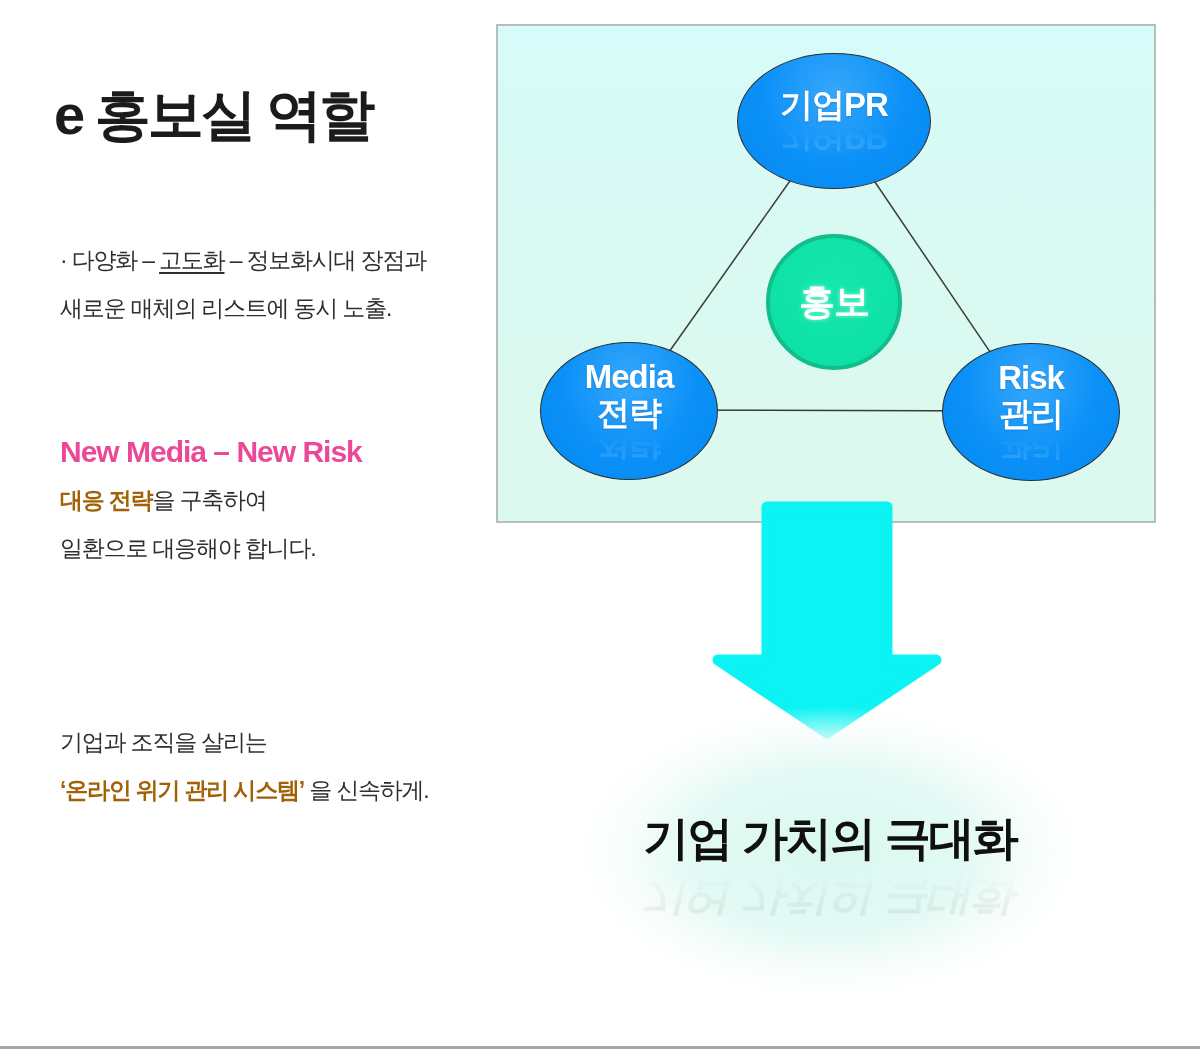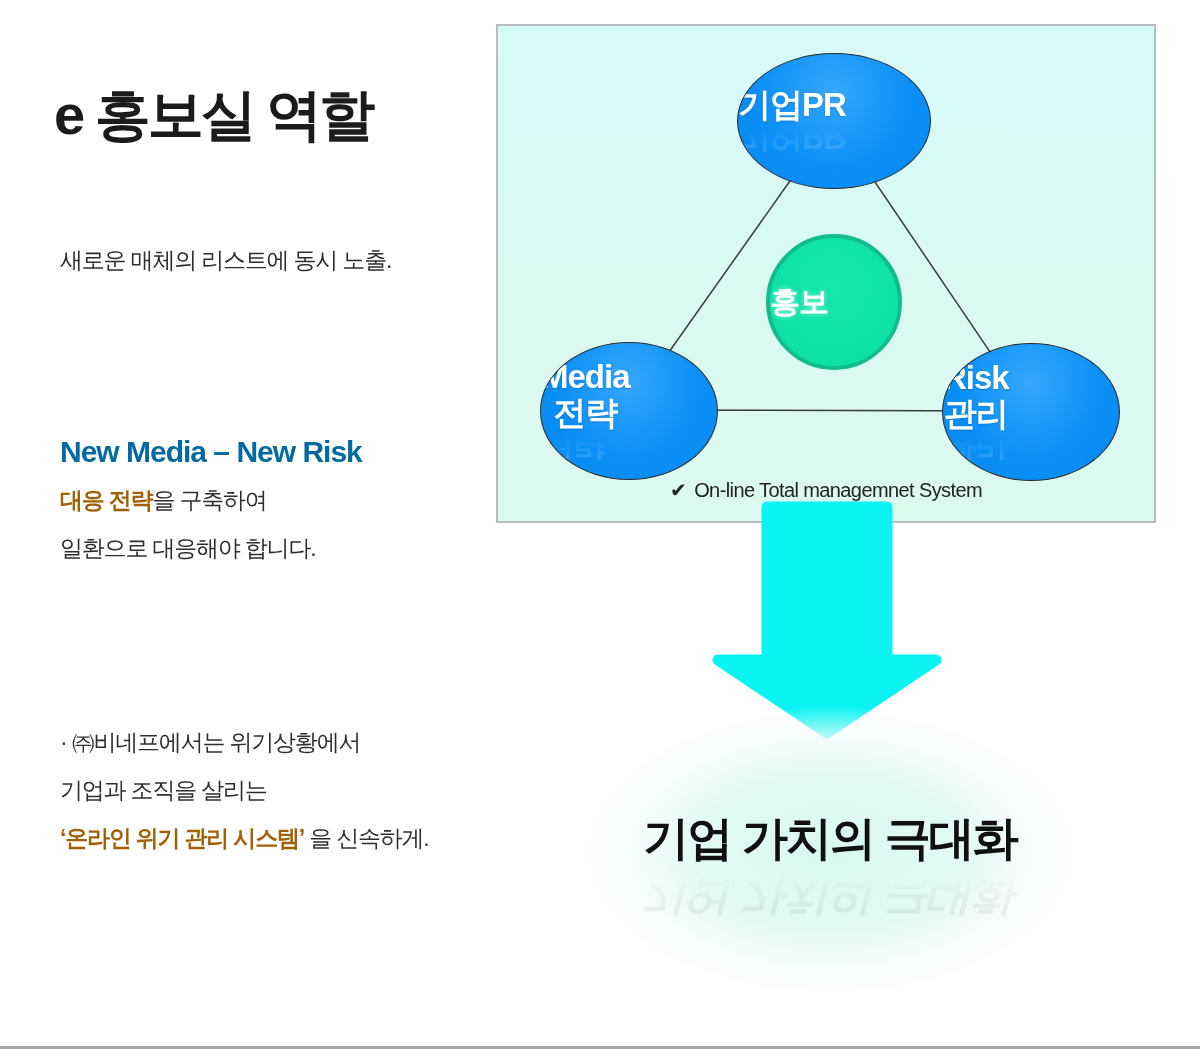--- a/index.html
+++ b/index.html
@@ -19,51 +19,51 @@
     position:absolute; left:60px; width:420px;
     font-size:23px; line-height:48px; letter-spacing:-1.2px; color:#2e2e2e;
     white-space:nowrap;
   }
   .para p { margin:0; }
   .p1 { top:236px; }
   .p2 { top:428px; }
   .p3 { top:718px; }
   .seg-underline { text-decoration:underline; text-underline-offset:4px; }
   .seg-bold { font-weight:700; color:#a16207; }
-  .line-big { font-size:30px; font-weight:700; letter-spacing:-1px; color:#0369a1; }
+  .line-big { font-size:30px; font-weight:700; letter-spacing:-1px; color:#ec4899; }
 
   
   .diagram {
     position:absolute; left:496px; top:24px; width:656px; height:495px;
     background:linear-gradient(180deg,#d7fbf9 0%,#daf9f0 60%,#dcf9ee 100%);
     border:2px solid #b7bcbc;
   }
   .tri-lines { position:absolute; left:0; top:0; }
   .node {
     position:absolute; display:flex; flex-direction:column;
-    align-items:flex-start; justify-content:center;
+    align-items:center; justify-content:center;
     border-radius:50%; overflow:hidden; text-align:center;
   }
   .node-blue {
     background:radial-gradient(ellipse at 50% 28%, #36a7fb 0%, #0a90f8 55%, #0689ef 100%);
     border:1px solid #2b2b2b;
   }
   .node-green {
     background:radial-gradient(circle at 50% 38%, #16e7ac 0%, #0adfa2 100%);
     border:4px solid #12bd8c;
   }
   .node-top    { left:239px; top:27px;  width:192px; height:134px; }
   .node-left   { left:42px;  top:316px; width:176px; height:136px; }
   .node-right  { left:444px; top:317px; width:176px; height:136px; }
   .node-center { left:268px; top:208px; width:128px; height:128px; }
   .node-label {
     color:#ffffff; font-weight:700; font-size:33px; line-height:36px;
     letter-spacing:-1px; text-shadow:0 1px 2px rgba(0,60,120,0.25);
   }
-  .node-center .node-label { font-size:30px; text-shadow:0 0 4px rgba(255,255,255,0.55); }
+  .node-center .node-label { font-size:36px; text-shadow:0 0 4px rgba(255,255,255,0.55); }
   .node-refl {
     color:#ffffff; font-weight:700; font-size:33px; line-height:36px; letter-spacing:-1px;
     transform:scaleY(-1); opacity:0.22; filter:blur(0.6px); margin-top:-4px;
     -webkit-mask-image:linear-gradient(to bottom, rgba(0,0,0,.8), transparent 75%);
     mask-image:linear-gradient(to bottom, rgba(0,0,0,.8), transparent 75%);
   }
   .caption {
     position:absolute; left:0; top:452px; width:100%;
     text-align:center; font-size:20px; letter-spacing:-0.6px; color:#222;
     white-space:nowrap;
@@ -97,31 +97,31 @@
   }
 </style>
 </head>
 <body>
 
 <div class="page">
 
   <h1 class="title">e 홍보실 역할</h1>
 
   <div class="para p1">
+    <p><span>·</span> <span>다양화 – </span><span class="seg-underline">고도화</span><span> – 정보화시대 장점과</span></p>
     <p>새로운 매체의 리스트에 동시 노출.</p>
   </div>
 
   <div class="para p2">
     <p class="line-big">New Media – New Risk</p>
     <p><span class="seg-bold">대응 전략</span><span>을 구축하여</span></p>
     <p>일환으로 대응해야 합니다.</p>
   </div>
 
   <div class="para p3">
-    <p><span>·</span> <span>㈜비네프에서는 위기상황에서</span></p>
     <p>기업과 조직을 살리는</p>
     <p><span class="seg-bold">‘온라인 위기 관리 시스템’</span><span> 을 신속하게.</span></p>
   </div>
 
   <div class="diagram">
     <svg class="tri-lines" width="656" height="495" viewBox="0 0 656 495">
       <line x1="335" y1="94" x2="130" y2="384" stroke="#3a3a3a" stroke-width="1.5"></line>
       <line x1="335" y1="94" x2="532" y2="385" stroke="#3a3a3a" stroke-width="1.5"></line>
       <line x1="130" y1="384" x2="532" y2="385" stroke="#3a3a3a" stroke-width="1.5"></line>
     </svg>
@@ -138,23 +138,20 @@
     <div class="node node-blue node-left">
       <span class="node-label"><span>Media</span><br><span>전략</span></span>
       <span class="node-refl">전략</span>
     </div>
 
     <div class="node node-blue node-right">
       <span class="node-label"><span>Risk</span><br><span>관리</span></span>
       <span class="node-refl">관리</span>
     </div>
 
-    <div class="caption">
-      <span class="check">✔</span><span>On-line Total managemnet System</span>
-    </div>
   </div>
 
   <svg class="down-arrow" width="230" height="240" viewBox="0 0 230 240">
     <polygon points="55,6 175,6 175,159 224,159 115,232 6,159 55,159" fill="#0bf3f3" stroke="#0bf3f3" stroke-width="11" stroke-linejoin="round" stroke-linecap="round"></polygon>
   </svg>
 
   <div class="glow-ellipse"></div>
   <div class="result-label">기업 가치의 극대화</div>
   <div class="result-refl">기업 가치의 극대화</div>
 

